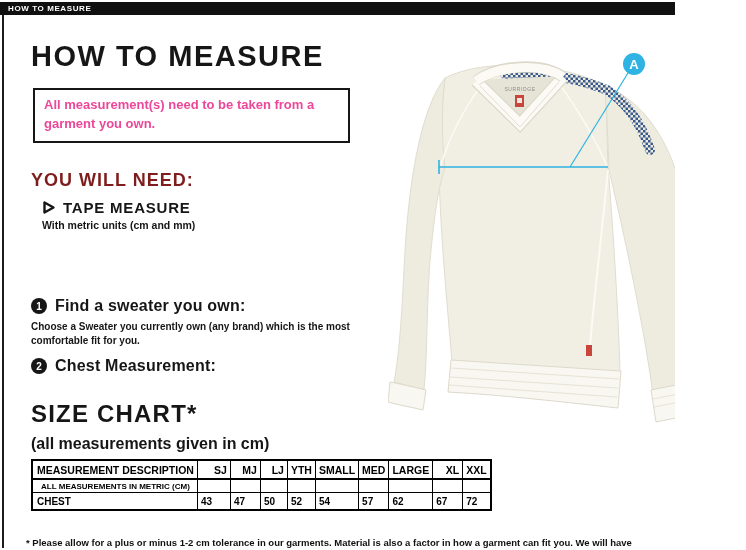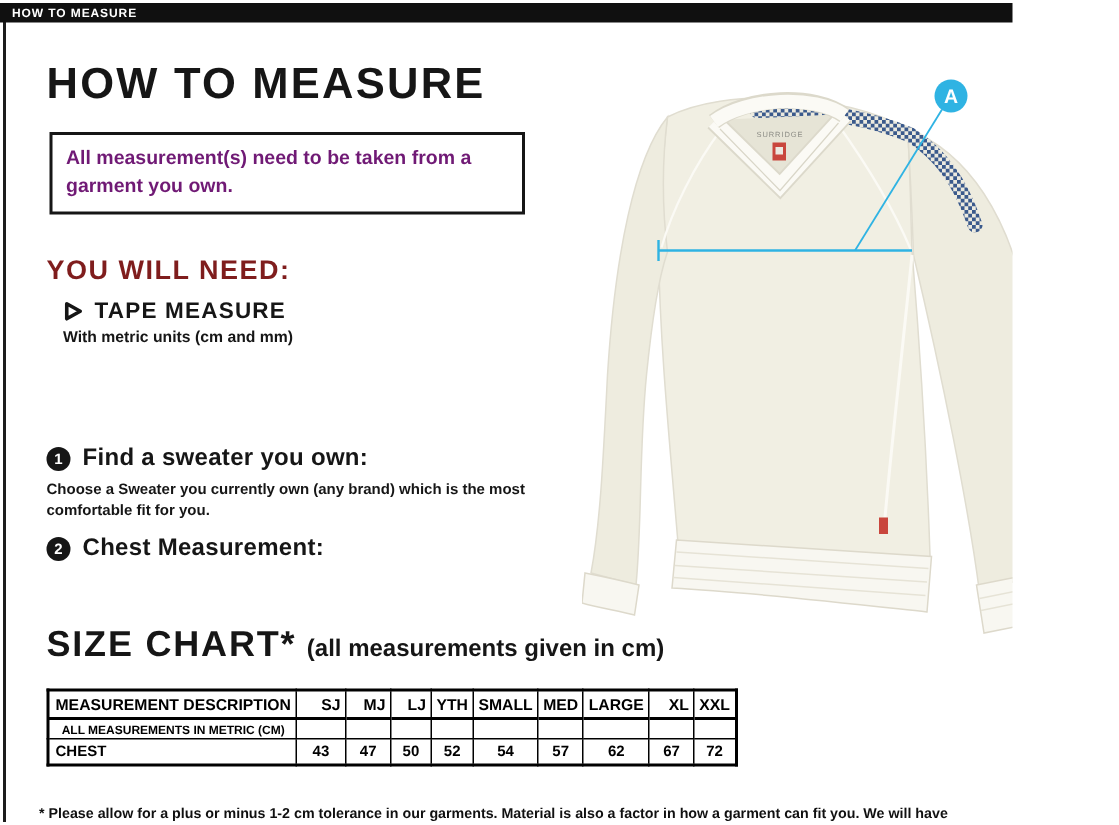--- a/index.html
+++ b/index.html
@@ -17,53 +17,53 @@
     color:#fff;font-size:8px;font-weight:bold;letter-spacing:.6px;padding-left:8px;line-height:13px;
   }
   .topbar-logo{padding-right:4px;display:flex;align-items:center;}
   
   .h1{
     position:absolute;left:31px;top:40px;font-size:29px;font-weight:bold;letter-spacing:1.5px;
     color:#161616;white-space:nowrap;
   }
   .notice-box{
     position:absolute;left:33px;top:88px;width:295px;border:2px solid #161616;
-    padding:6px 9px 7px 9px;font-size:13px;font-weight:bold;line-height:1.45;color:#701a75;
+    padding:6px 9px 7px 9px;font-size:13px;font-weight:bold;line-height:1.45;color:#ec4899;
   }
   .ywn-heading{
     position:absolute;left:31px;top:170px;font-size:18px;font-weight:bold;letter-spacing:1px;color:#7f1d1d;
   }
   .need-item{position:absolute;left:42px;}
   .need-row{display:flex;align-items:center;gap:7px;}
   .need-label{font-size:15px;font-weight:bold;letter-spacing:.8px;color:#161616;}
   .need-desc{font-size:10.5px;font-weight:bold;color:#161616;margin-top:3px;}
   .step{position:absolute;left:31px;width:348px;}
   .step-row{display:flex;align-items:center;gap:8px;}
   .step-num{
     width:16px;height:16px;border-radius:50%;background:#161616;color:#fff;
     font-size:10px;font-weight:bold;display:flex;align-items:center;justify-content:center;flex:0 0 16px;
   }
   .step-title{font-size:16px;font-weight:bold;color:#161616;letter-spacing:.2px;}
   .step-desc{font-size:10px;font-weight:bold;line-height:14px;margin-top:5px;color:#161616;max-width:345px;}
-  .sc-heading{position:absolute;left:31px;top:416px;display:flex;align-items:baseline;gap:7px;}
+  .sc-heading{position:absolute;left:31px;top:400px;display:flex;align-items:baseline;gap:7px;flex-direction:column;}
   .sc-title{font-size:24px;font-weight:bold;letter-spacing:1.2px;color:#161616;white-space:nowrap;}
   .sc-sub{font-size:16px;font-weight:bold;color:#161616;white-space:nowrap;}
   
   table.size-table{
     position:absolute;left:31px;top:459px;border-collapse:collapse;table-layout:fixed;
     font-family:"Liberation Sans",sans-serif;
   }
   table.size-table{border:2px solid #000;}
   table.size-table th,table.size-table td{
     border:1px solid #000;padding:0 3px;color:#000;overflow:hidden;white-space:nowrap;
   }
   tr.hdr th{font-size:10.5px;font-weight:bold;height:17px;text-align:right;border-bottom:2px solid #000;}
   tr.hdr th.desc{text-align:left;padding-left:4px;}
   tr.unit td{font-size:8px;font-weight:bold;height:12px;text-align:center;padding-left:4px;}
-  tr.val td{font-size:10px;font-weight:bold;height:16px;text-align:center;}
+  tr.val td{font-size:10px;font-weight:bold;height:16px;}
   tr.val td.desc{text-align:left;padding-left:4px;}
   .footnote{
     position:absolute;left:26px;top:514px;width:706px;font-size:9.5px;font-weight:bold;
     line-height:11.5px;color:#101010;white-space:pre-wrap;
   }
   .footnote span{display:block;}
   .sweater{position:absolute;left:388px;top:50px;}
 </style>
 </head>
 <body>

